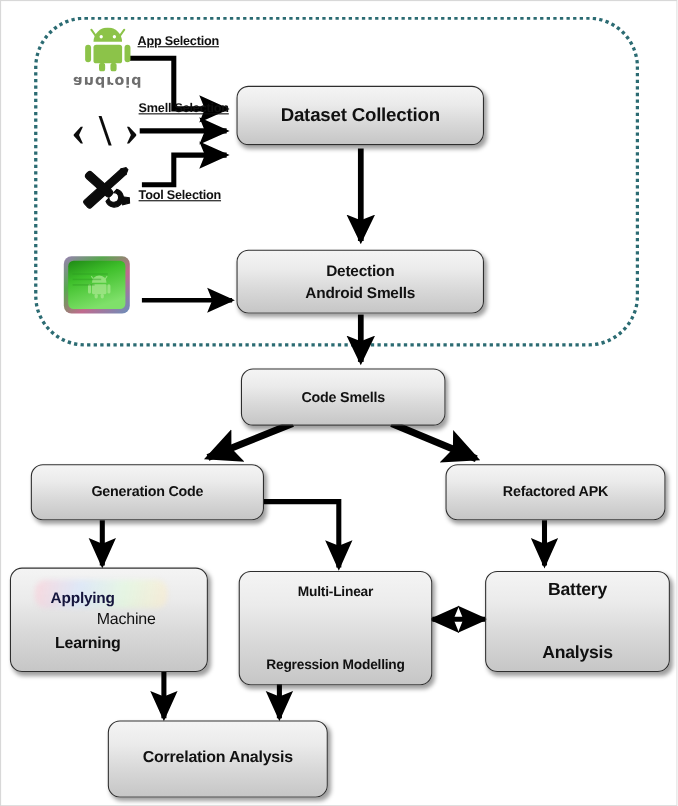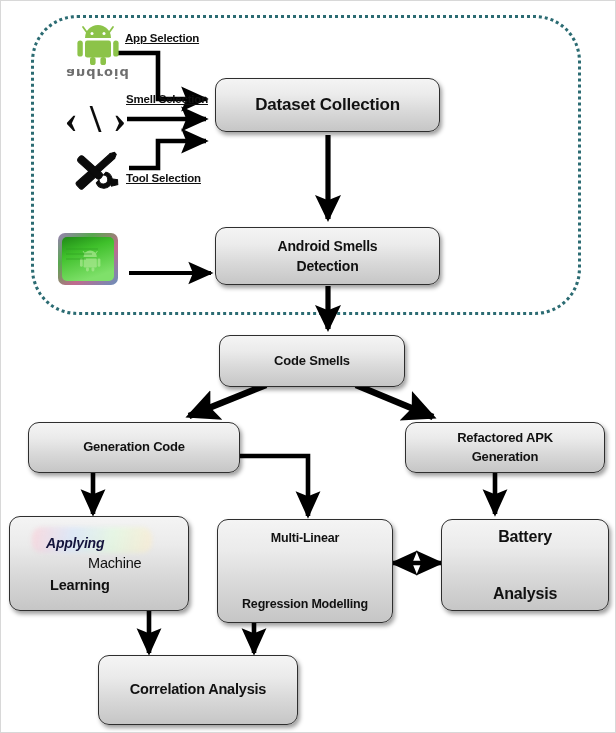--- a/index.html
+++ b/index.html
@@ -106,21 +106,20 @@
   .ml-inner {
     position: relative;
     width: 100%;
     height: 100%;
     display: block;
   }
   .ml-applying {
     position: absolute;
     left: 36px;
     top: 16px;
-    font-style: italic;
     font-weight: bold;
     font-size: 14px;
     color: #14143c;
     text-align: right;
   }
   .ml-watermark {
     position: absolute;
     left: 22px;
     top: 10px;
     width: 120px;
@@ -288,35 +287,34 @@
 
   <div class="arrow-label" style="left:125px; top:92px;">Smell Selection</div>
 
   <div class="arrow-label" style="left:125px; top:171px;">Tool Selection</div>
 
   <div class="box" style="left:214px; top:77px; width:225px; height:54px; font-size:17px;">
     <span class="line">Dataset Collection</span>
   </div>
 
   <div class="box" style="left:214px; top:226px; width:225px; height:58px; font-size:14px;">
+    <span class="line">Detection</span>
     <span class="line">Android Smells</span>
-    <span class="line">Detection</span>
   </div>
 
   <div class="box" style="left:218px; top:334px; width:186px; height:52px; font-size:13px;">
     <span class="line">Code Smells</span>
   </div>
 
   <div class="box" style="left:27px; top:421px; width:212px; height:51px; font-size:13px;">
     <span class="line">Generation Code</span>
   </div>
 
   <div class="box" style="left:404px; top:421px; width:200px; height:51px; font-size:13px;">
     <span class="line">Refactored APK</span>
-    <span class="line">Generation</span>
   </div>
 
   <div class="box" style="left:8px; top:515px; width:180px; height:95px; padding:0;">
     <div class="ml-inner">
       <div class="ml-watermark"></div>
       <span class="ml-applying">Applying</span>
       <span class="ml-machine">Machine</span>
       <span class="ml-learning">Learning</span>
     </div>
   </div>

